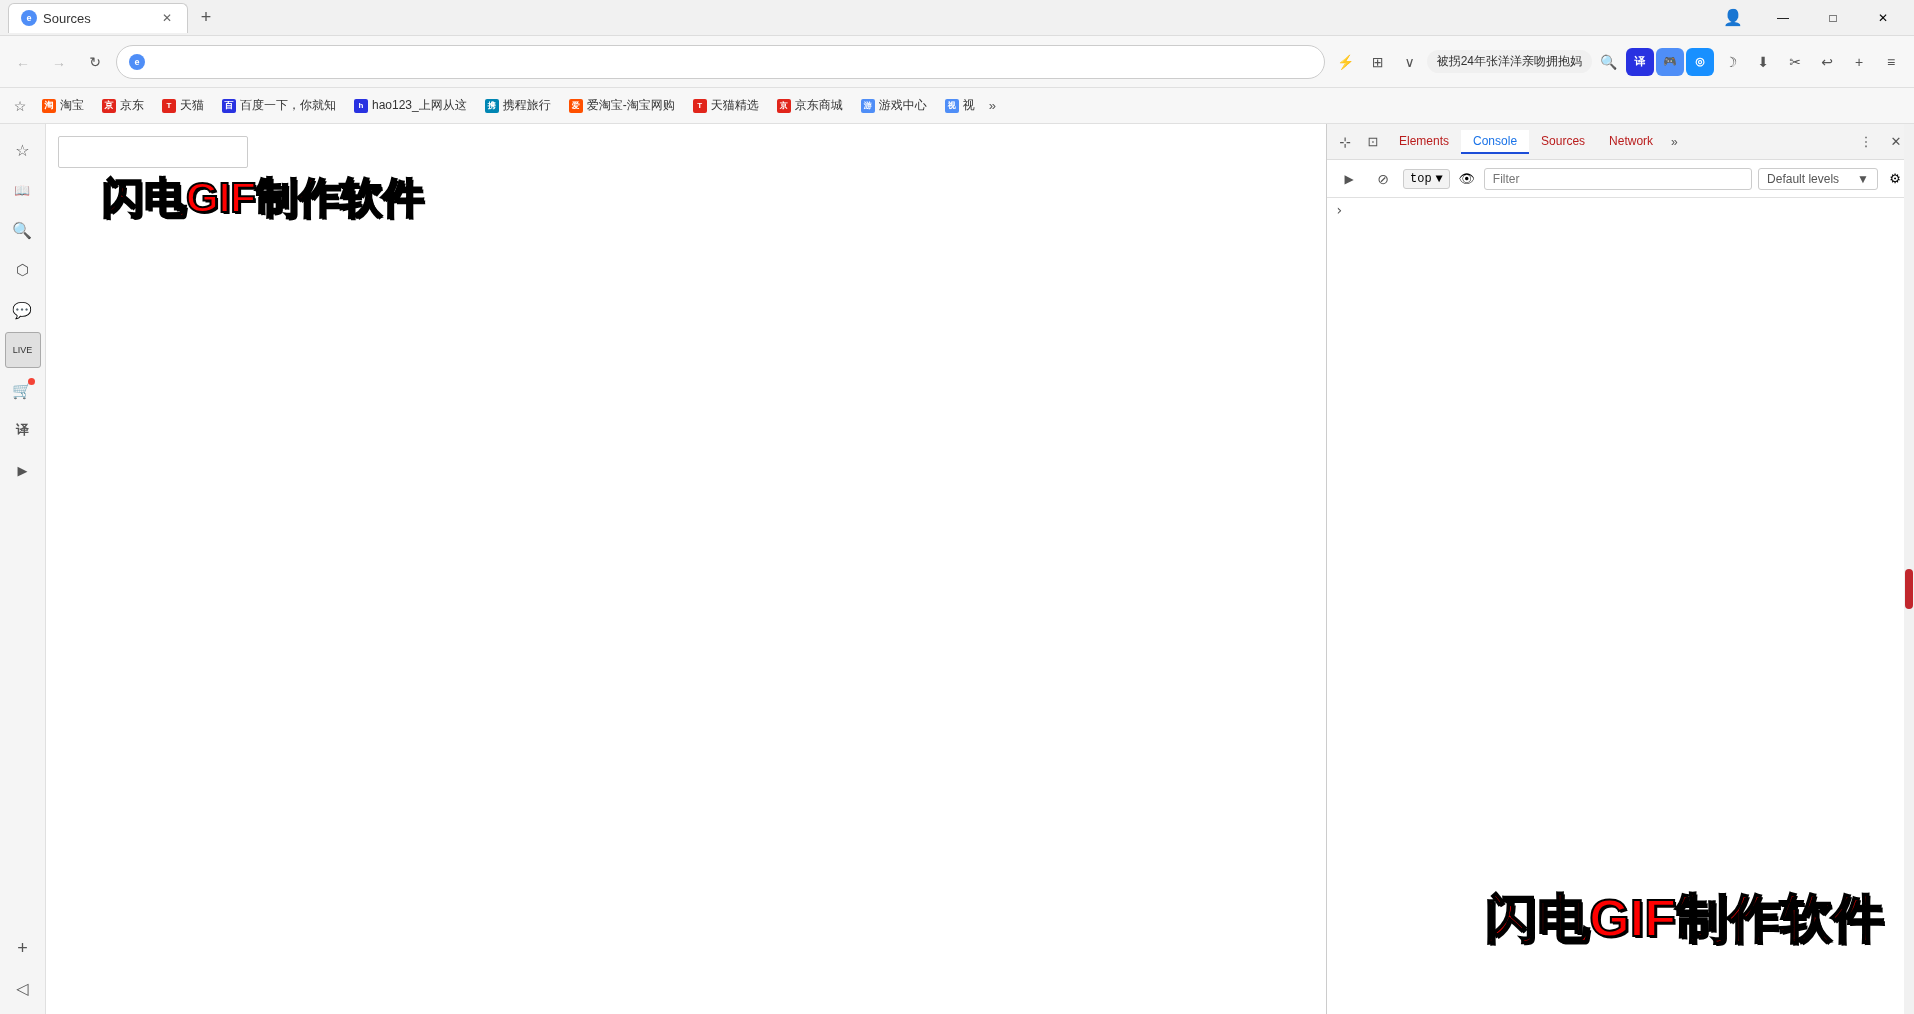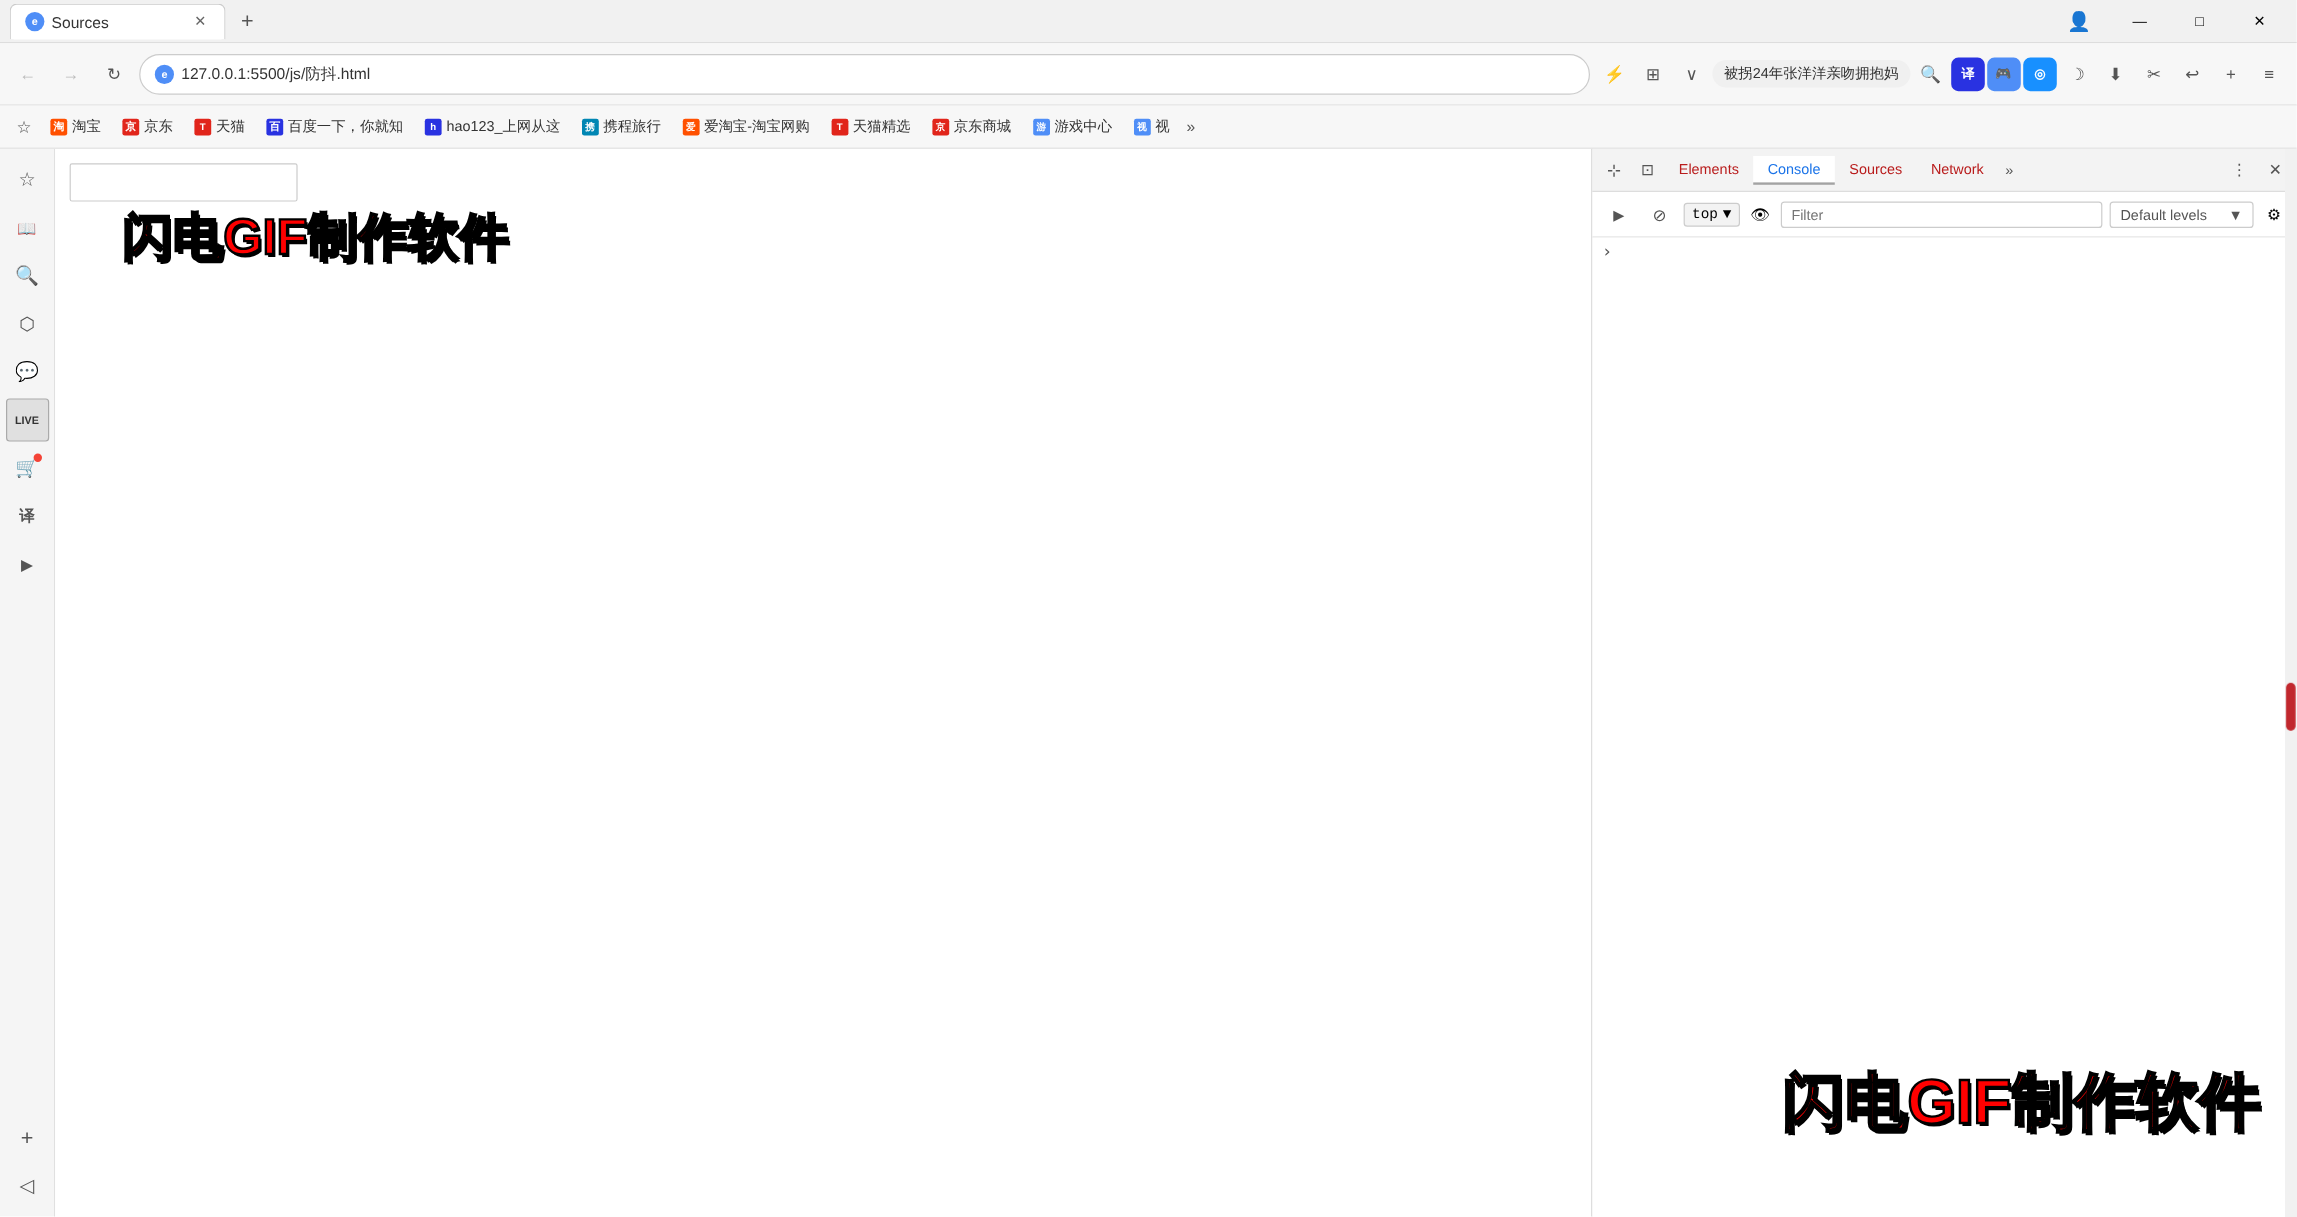--- a/index.html
+++ b/index.html
@@ -274,21 +274,21 @@
     .devtools-tab {
       padding: 4px 12px;
       font-size: 12px;
       color: #b91c1c;
       cursor: pointer;
       border-bottom: 2px solid transparent;
       white-space: nowrap;
     }
     .devtools-tab.active {
       color: #1a73e8;
-      border-bottom: 2px solid #a3a3a3;
+      border-bottom: 2px solid #1d4ed8;
       background: #fff;
     }
     .devtools-more {
       font-size: 12px; color: #555; padding: 4px 6px; cursor: pointer;
     }
     .devtools-tab-spacer { flex: 1; }
     .devtools-toolbar-right {
       display: flex; gap: 2px;
     }
     .devtools-console-bar {
@@ -390,21 +390,20 @@
   </div>
 </div>
 
 <div class="addressbar">
   <div class="nav-btn disabled">←</div>
   <div class="nav-btn disabled">→</div>
   <div class="nav-btn">↻</div>
 
   <div class="address-container">
     <div class="address-favicon">e</div>
-    <input class="address-input" value="127.0.0.1:5500/js/防抖.html" style="">
   </div>
 
   <div class="toolbar-icons">
 
     <div class="toolbar-icon">⚡</div>
 
     <div class="toolbar-icon">⊞</div>
 
     <div class="toolbar-icon">∨</div>
 
@@ -482,21 +481,21 @@
 </div>
 
 <div class="main-area">
 
   <div class="left-sidebar">
     <div class="sidebar-icon">☆</div>
     <div class="sidebar-icon" style="font-size:13px;">📖</div>
     <div class="sidebar-icon">🔍</div>
     <div class="sidebar-icon" style="font-size:15px;">⬡</div>
     <div class="sidebar-icon">💬</div>
-    <div class="sidebar-icon" style="font-size:9px;background:#e0e0e0;border:1px solid #aaa;font-weight:bold;color:#333;padding:2px 3px;border-radius:3px;">LIVE</div>
+    <div class="sidebar-icon" style="font-size:9px;background:#e0e0e0;border:1px solid #aaa;font-weight:normal;color:#333;padding:2px 3px;border-radius:3px;">LIVE</div>
     <div class="sidebar-icon badge-red">🛒</div>
     <div class="sidebar-icon" style="font-size:13px;font-weight:bold;">译</div>
     <div class="sidebar-icon" style="font-size:13px;">▶</div>
     <div class="sidebar-spacer"></div>
     <div class="sidebar-bottom">
       <div class="sidebar-icon" style="font-size:18px;">+</div>
       <div class="sidebar-icon" style="font-size:16px;">◁</div>
     </div>
   </div>
 

